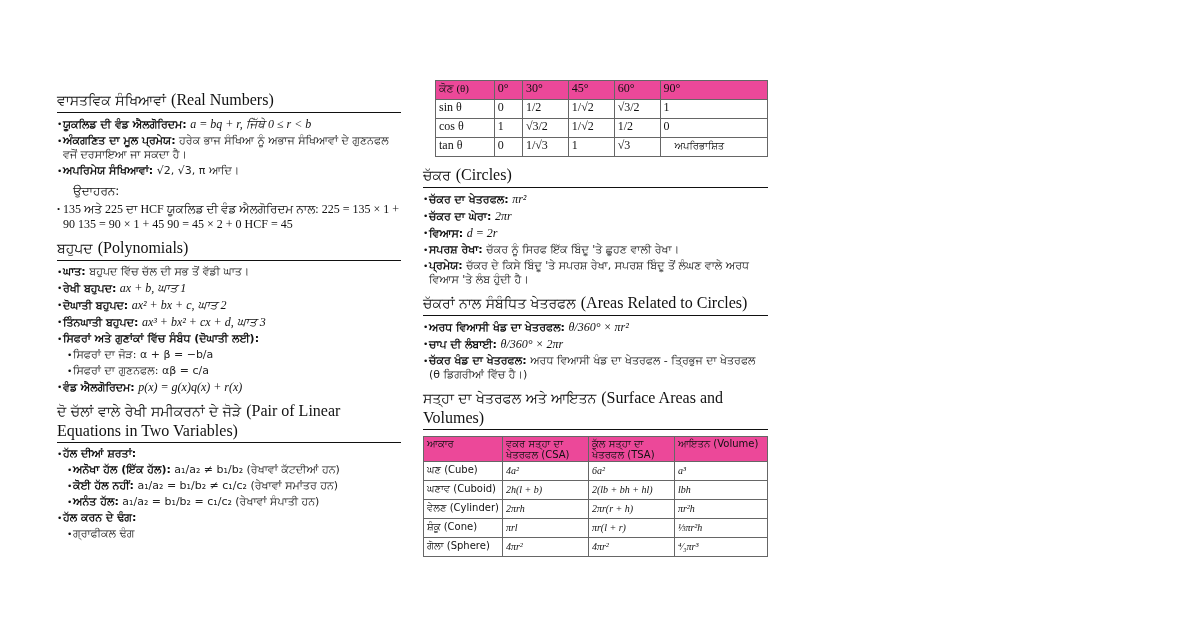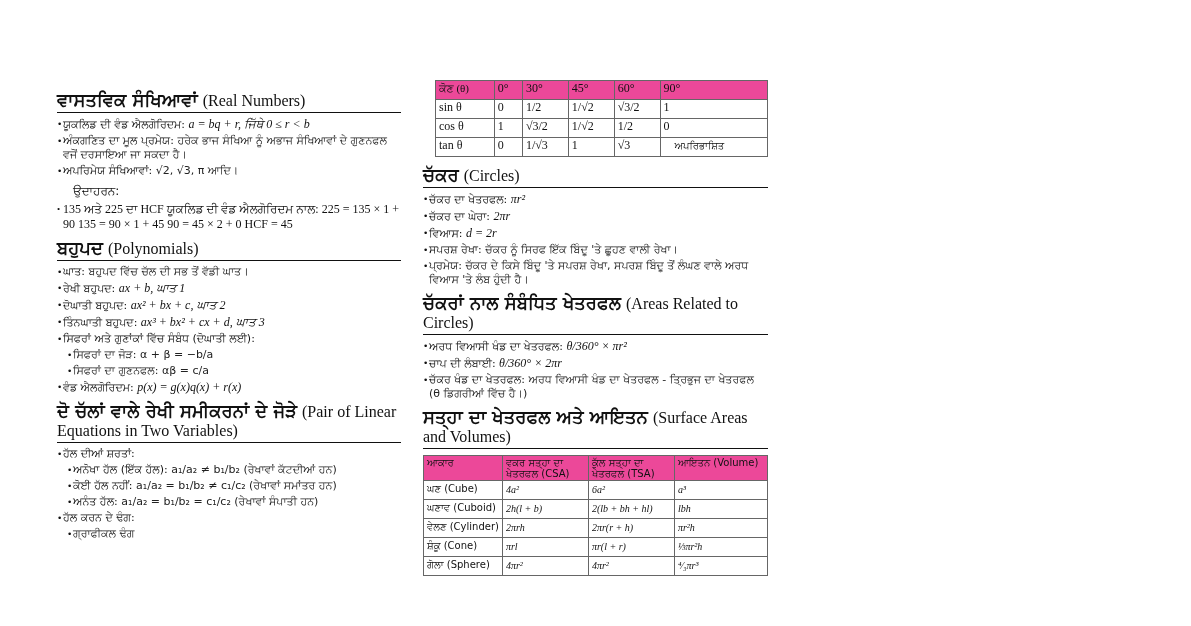--- a/index.html
+++ b/index.html
@@ -3,28 +3,28 @@
 <meta charset="utf-8">
 <style>
   html, body { margin:0; padding:0; background:#ffffff; }
   body { width:1191px; height:626px; overflow:hidden; position:relative;
          font-family:"DejaVu Sans", sans-serif; color:#111; }
   .col { position:absolute; }
   #col-left { left:57px; top:90px; width:344px; }
   #col-right { left:423px; top:80px; width:345px; }
   h2.sec { margin:0; padding:0 0 2px 0; font-weight:normal; font-size:16px; line-height:19px;
            border-bottom:1.5px solid #111; }
-  h2.sec .pa { font-weight:bold; font-size:18px;text-align:right; }
+  h2.sec .pa { font-weight:normal; font-size:14px;text-align:right; }
   h2.sec .en { font-family:"Liberation Serif", serif; font-size:16px; }
   ul.items { list-style:none; margin:4px 0 6px 0; padding:0; }
   ul.items li { font-size:11px; line-height:14px; padding-left:6px; position:relative; margin:2px 0; }
   ul.items li::before { content:"•"; position:absolute; left:0; top:0; font-size:9px; }
   ul.items li.sub { padding-left:16px; }
   ul.items li.sub::before { left:10px; }
-  ul.items li .lbl { font-weight:normal;text-align:center; }
+  ul.items li .lbl { font-weight:bold;text-align:center; }
   ul.items li .mth { font-family:"Liberation Serif", serif; font-style:italic; font-size:12px; }
   ul.items li .desc { color:#222; }
   .example-head { font-size:12px; margin:4px 0 2px 16px; }
   ul.items.ex li { font-family:"Liberation Serif", serif; font-size:12px; line-height:15px; }
   table.grid { border-collapse:collapse; margin:0; }
   table.grid td, table.grid th { border:1px solid #666; font-weight:normal; text-align:left;
         vertical-align:top; padding:1px 3px; font-size:11px; line-height:13px; }
   table.grid th { background:#ec4899; }
   #trig-table { margin-left:12px; width:333px; }
   #trig-table td, #trig-table th { font-family:"Liberation Serif", serif; font-size:12px; height:16px; }

